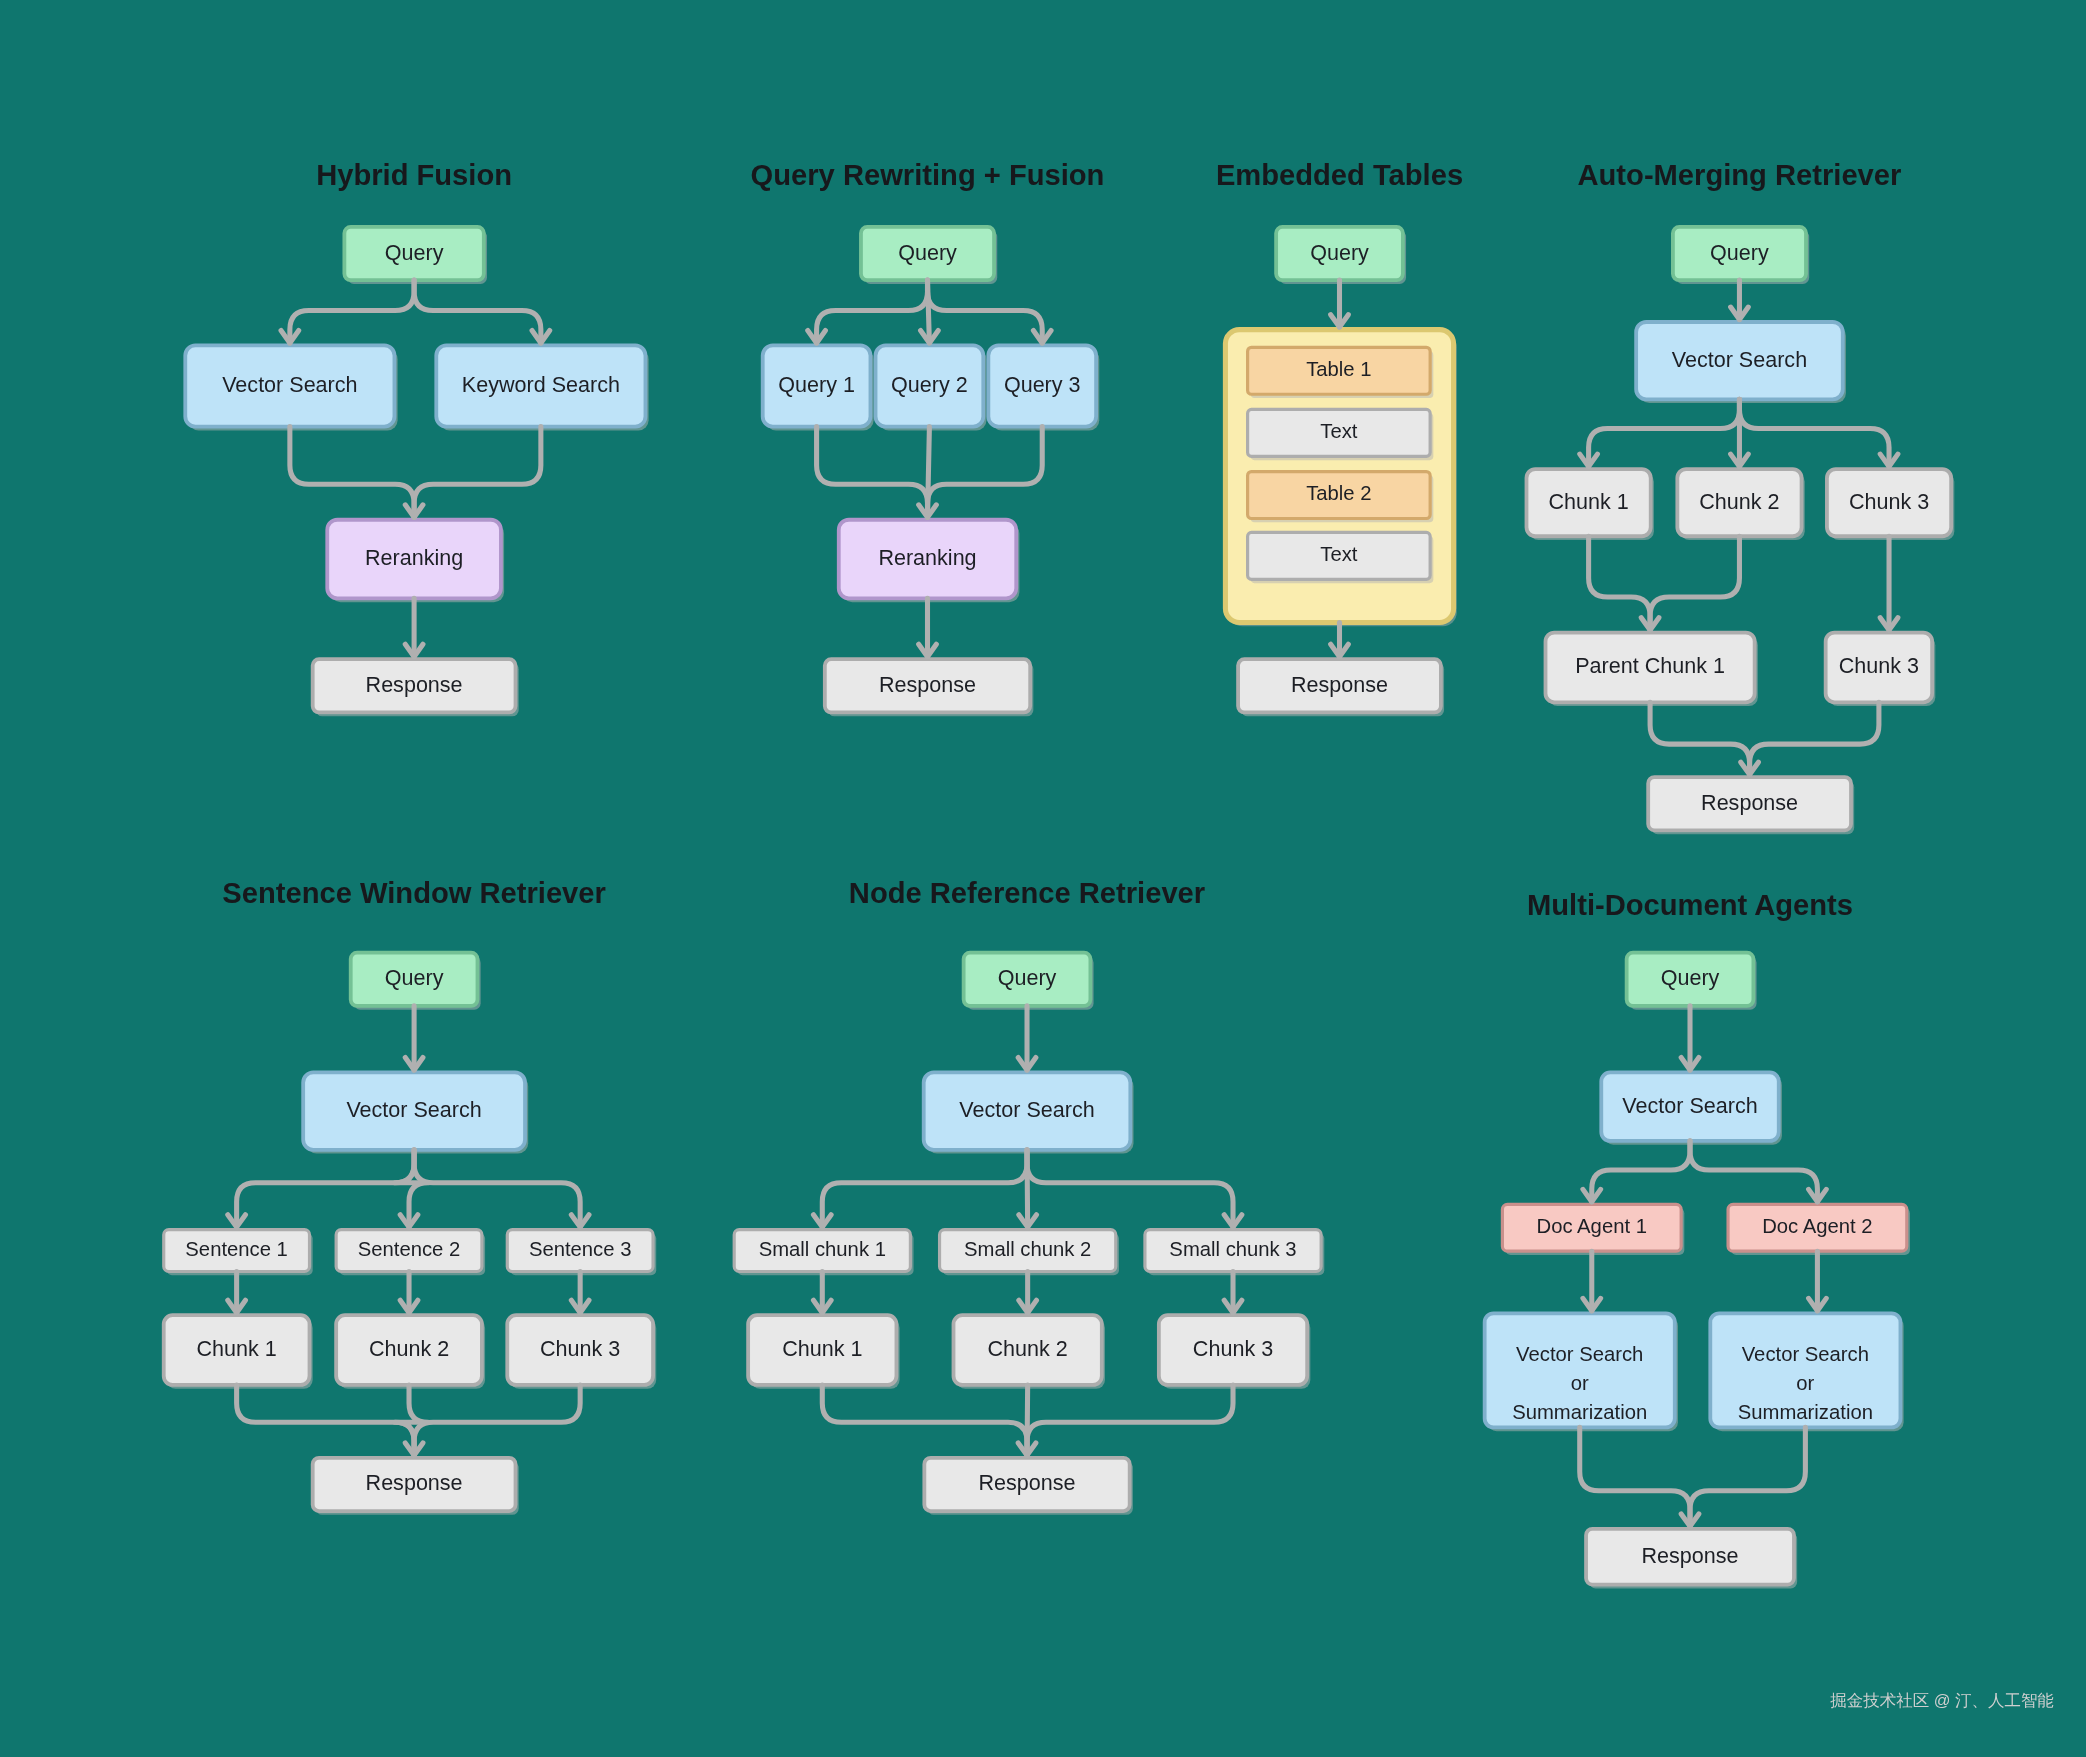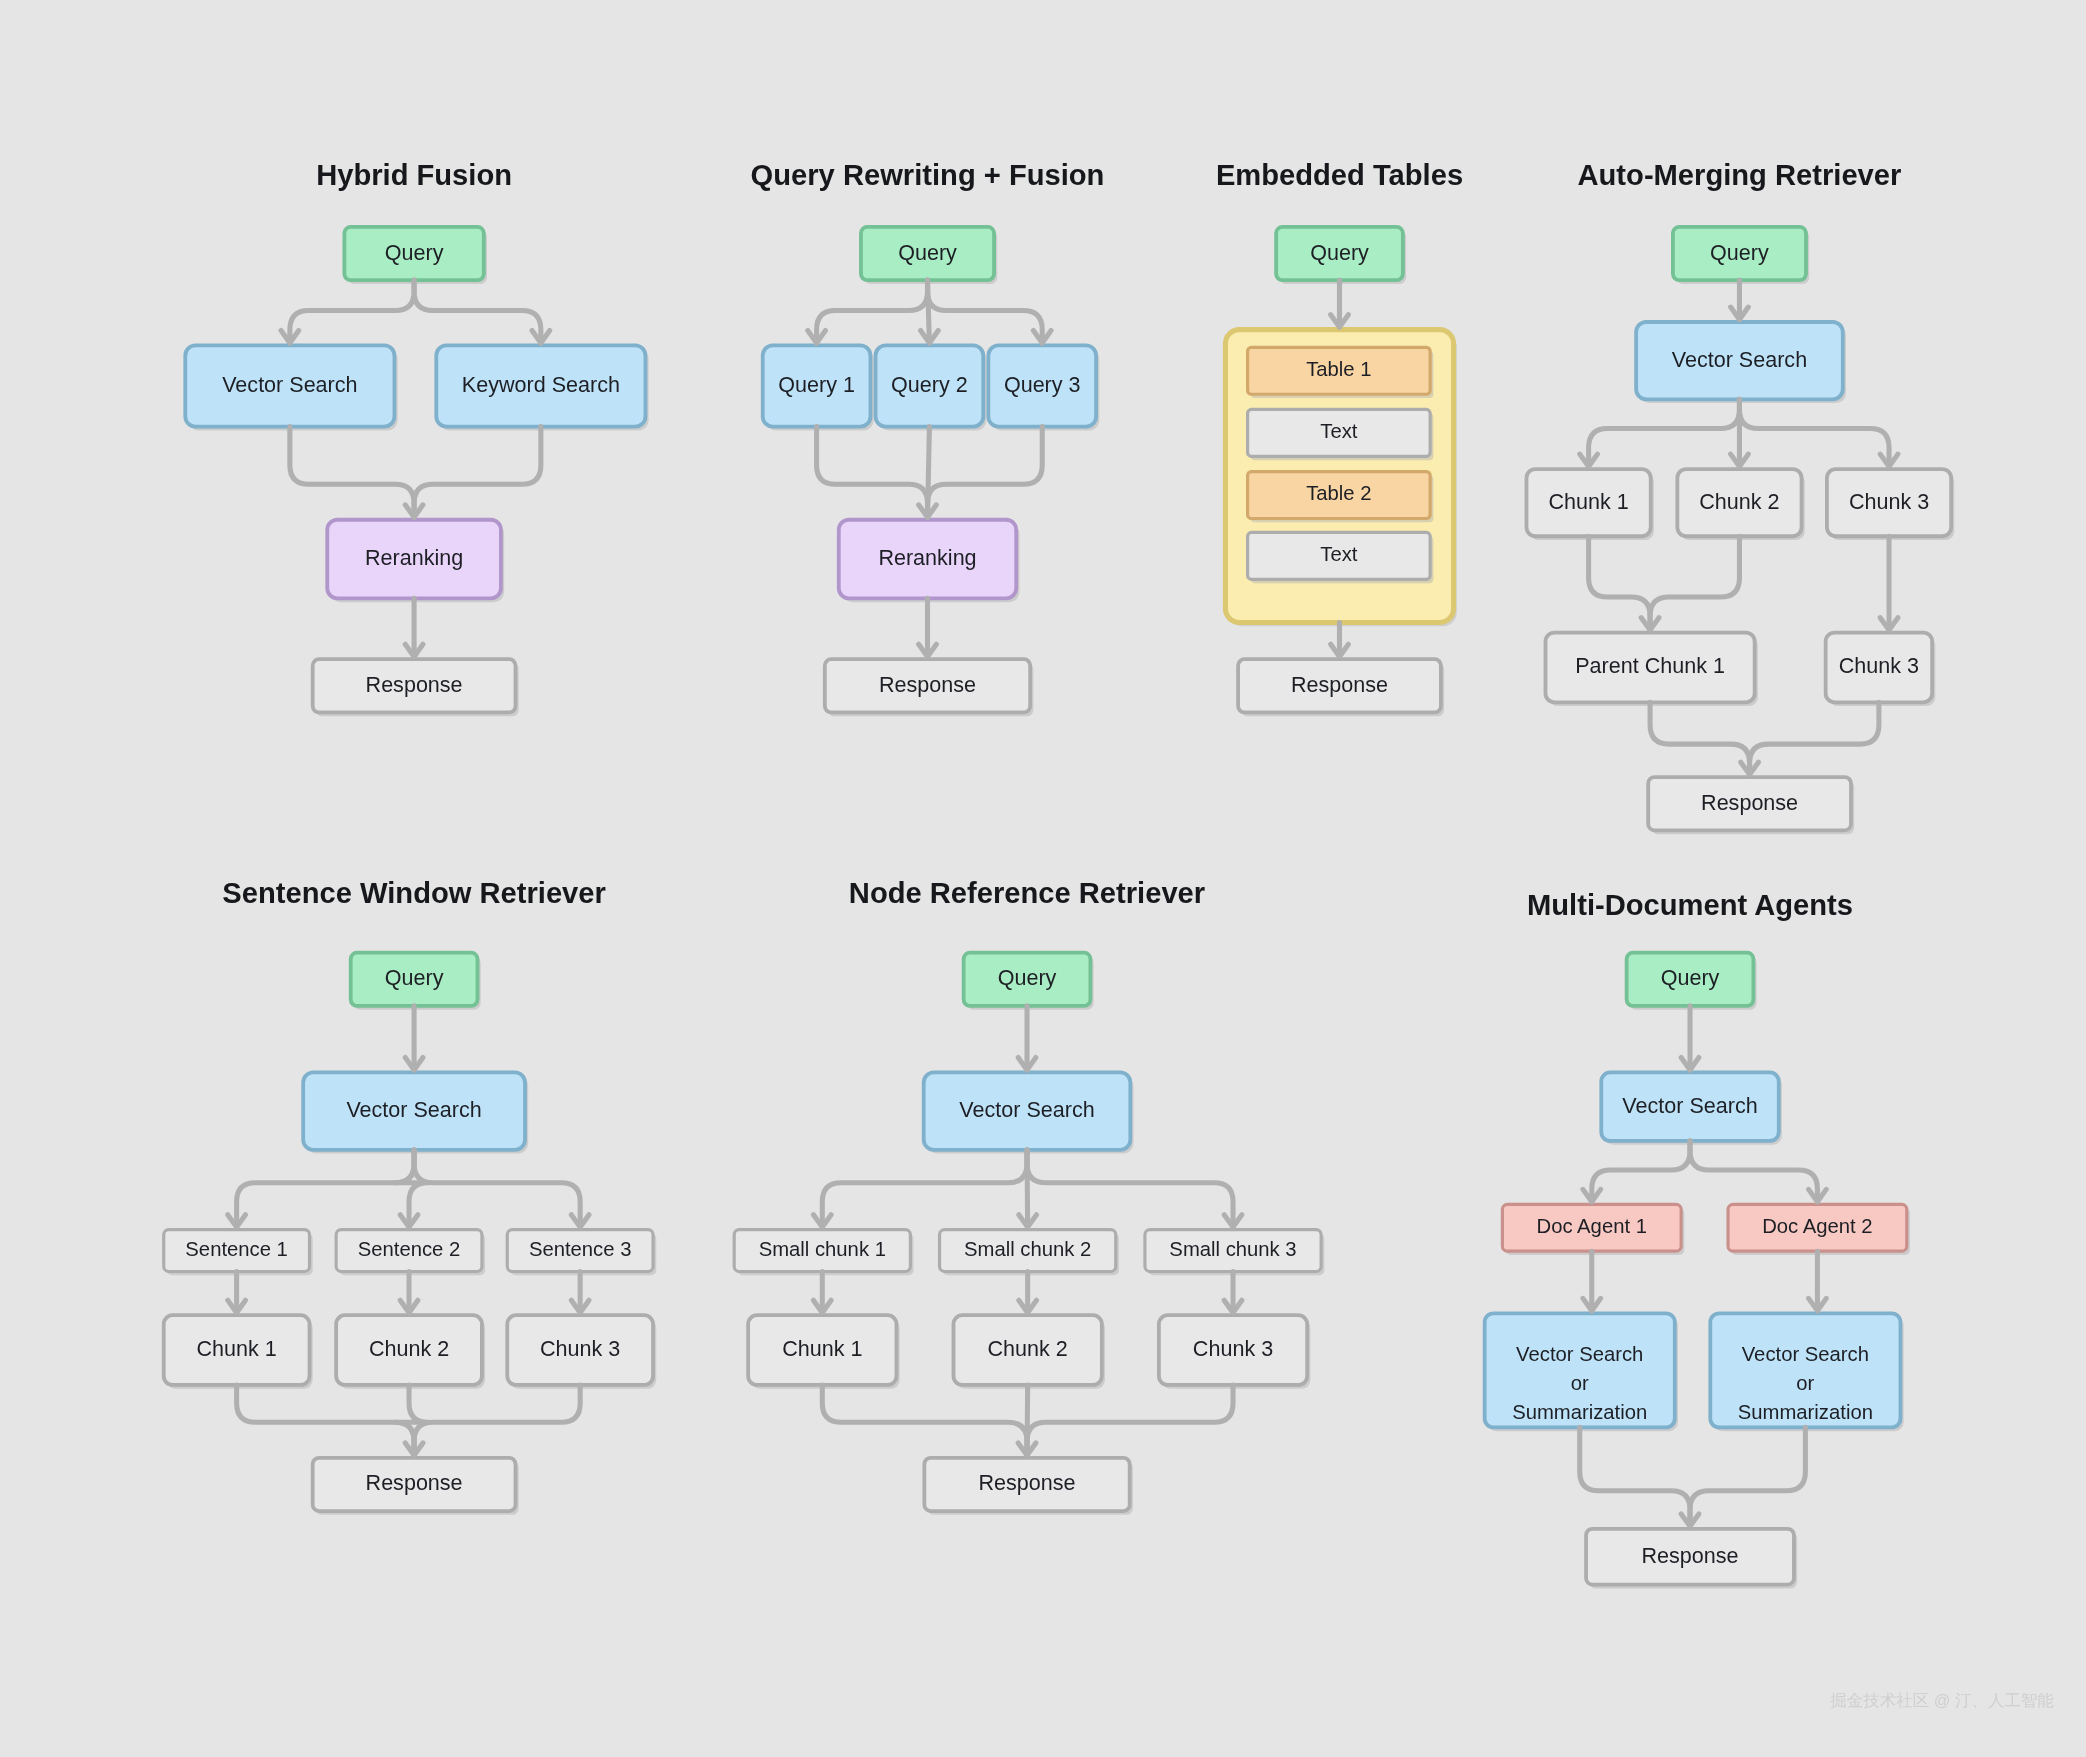--- a/index.html
+++ b/index.html
@@ -1,17 +1,17 @@
 <!DOCTYPE html>
 <html style="font-size:10px"><head>
 <meta charset="utf-8">
 <style>
   html,body{margin:0;padding:0;background:#ffffff;}
   body{width:2087px;height:1757px;font-family:"Liberation Sans",sans-serif;overflow:hidden;}
-  #stage{position:relative;width:2087px;height:1757px;background:#e5e5e5;}
+  #stage{position:relative;width:2087px;height:1757px;background:#0f766e;}
   svg#canvas{position:absolute;left:0;top:0;width:2087px;height:1757px;}
   .ttl{font-family:"Liberation Sans",sans-serif;font-weight:bold;fill:#17181c;}
   .nodelabel{font-family:"Liberation Sans",sans-serif;fill:#1d1f25;text-anchor:middle;dominant-baseline:middle;}
   .wm{font-family:"Liberation Sans",sans-serif;fill:#cfcfcf;font-size:26px;}
   .edge{fill:none;stroke:#b0b0b0;stroke-width:8;stroke-linecap:round;stroke-linejoin:round;}
   .head{fill:none;stroke:#b0b0b0;stroke-width:8;stroke-linecap:round;stroke-linejoin:round;}
 </style>
 </head>
 <body>
 

